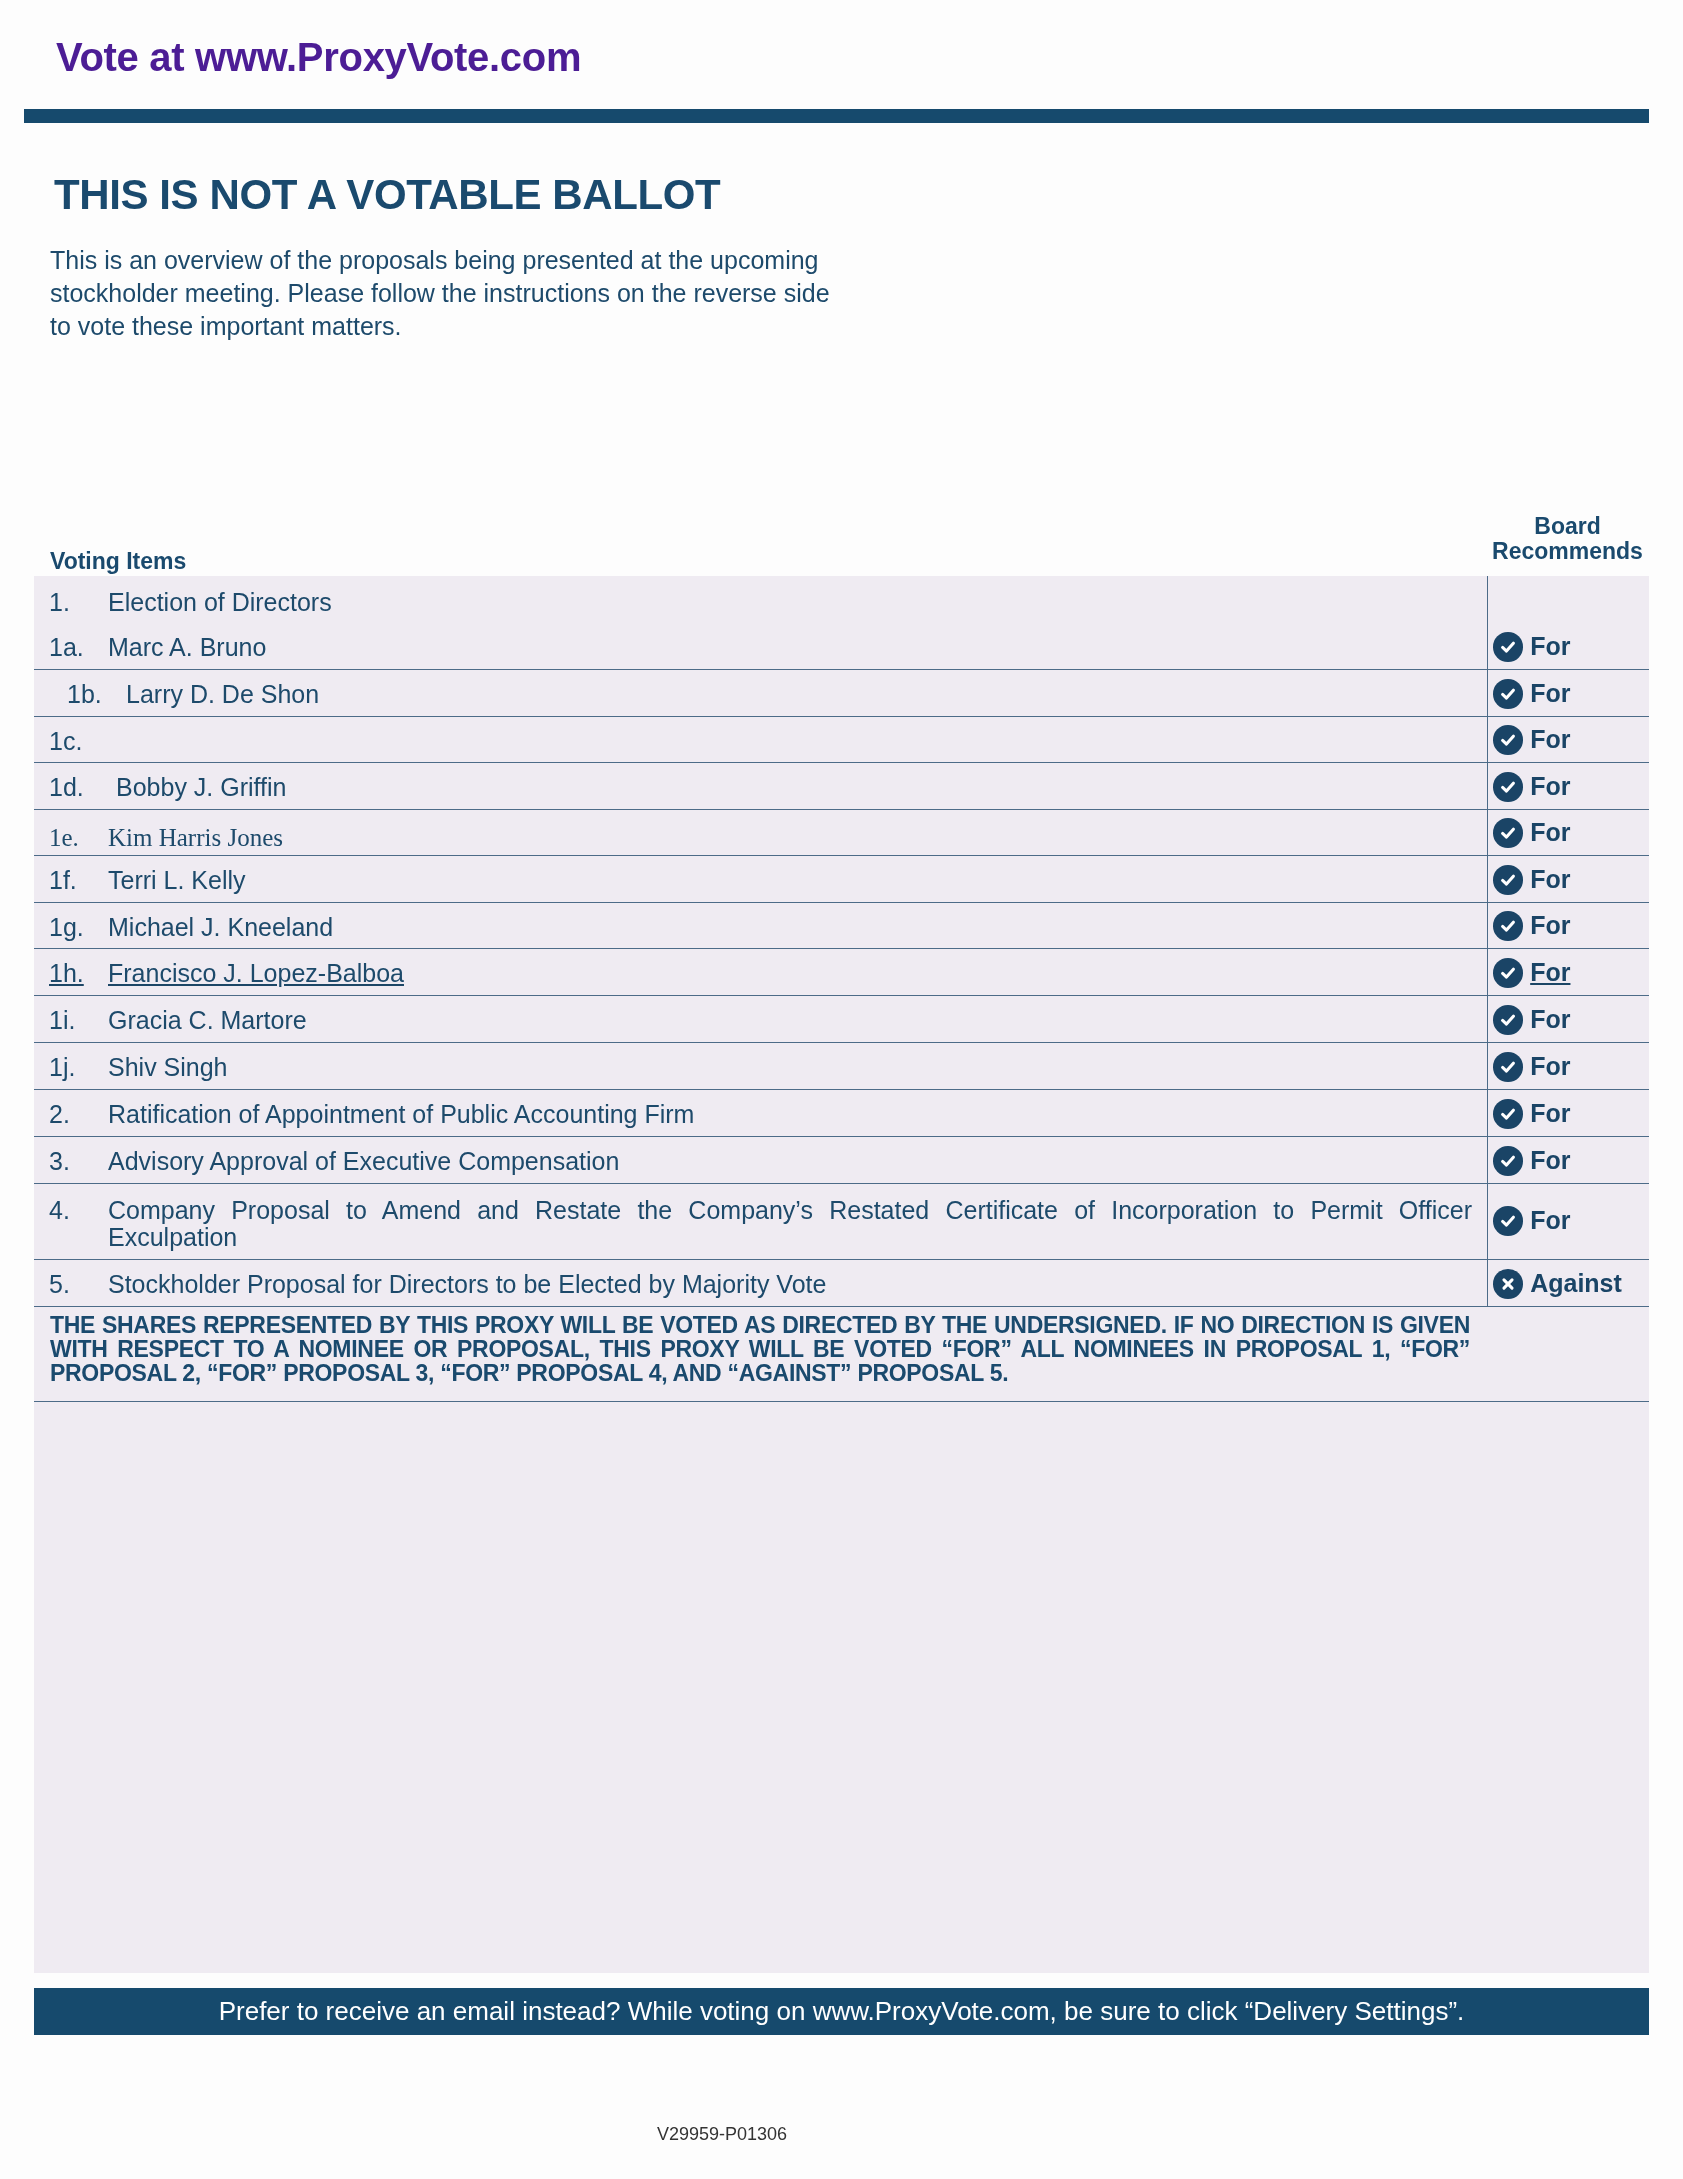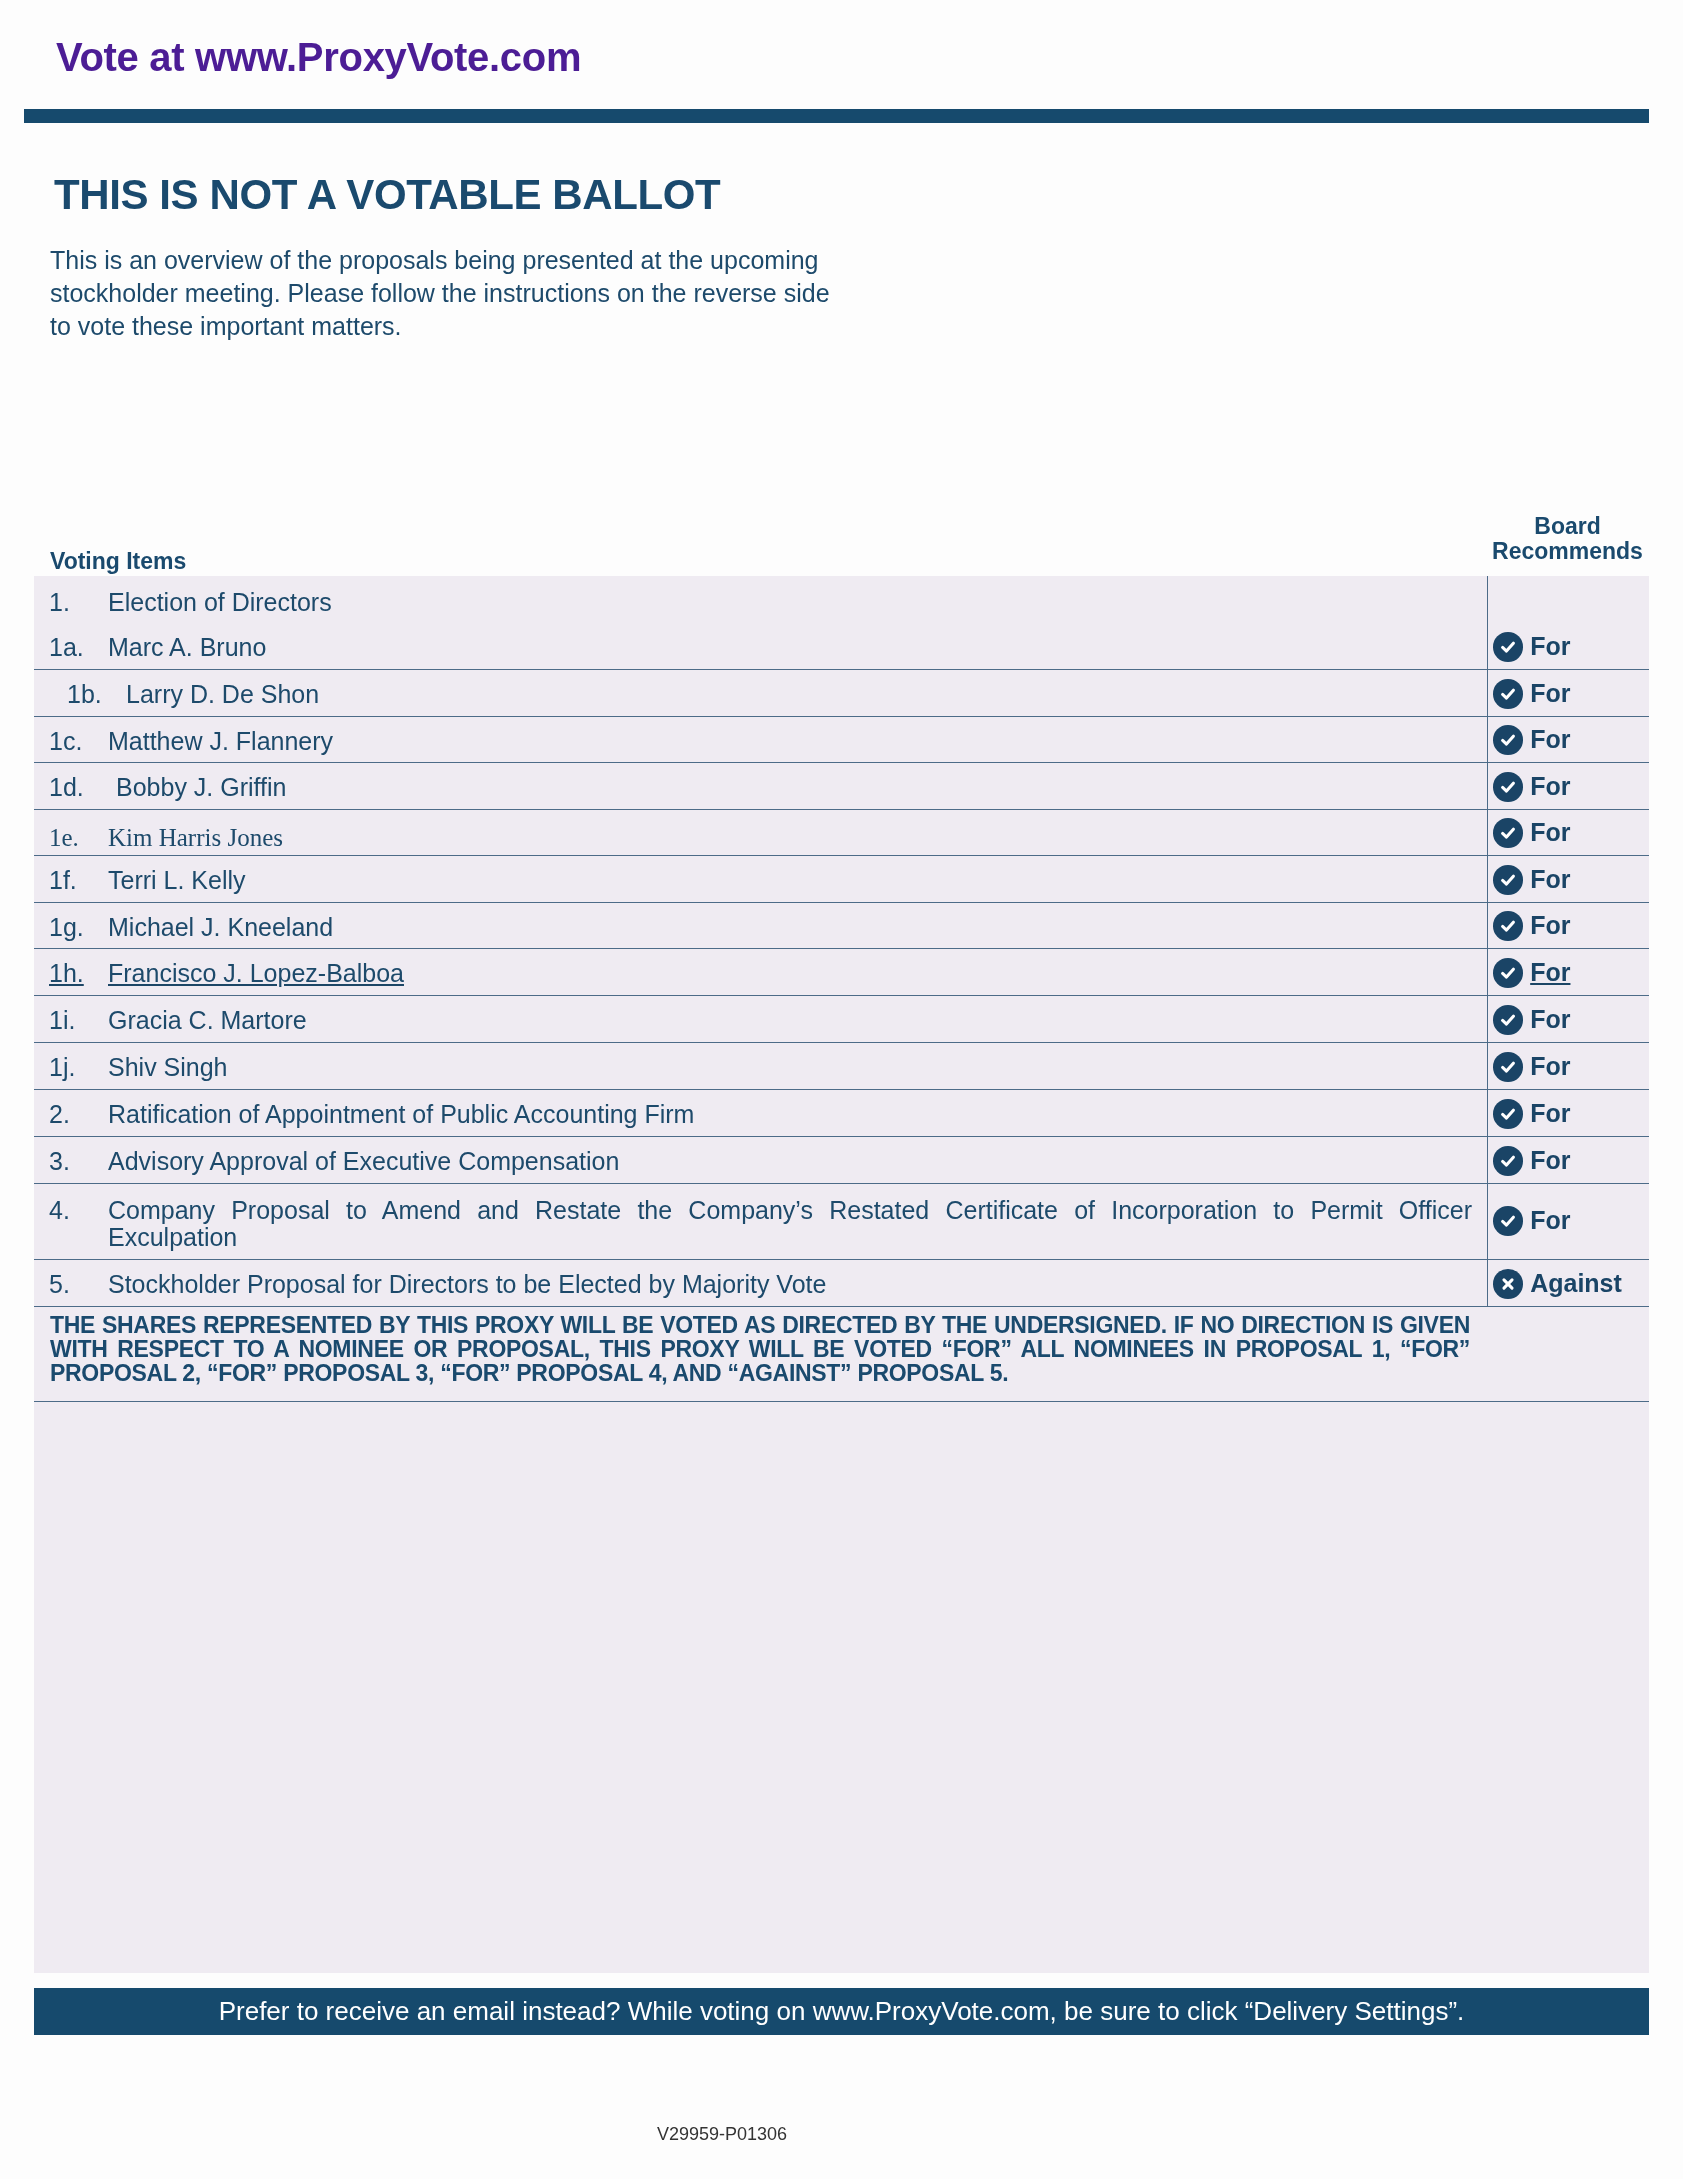--- a/index.html
+++ b/index.html
@@ -129,21 +129,20 @@
           <svg viewBox="0 0 20 20">
             <path d="M4 10.5 L8.3 14.5 L16 5.8" fill="none" stroke="#fff" stroke-width="3.4" stroke-linecap="round" stroke-linejoin="round"></path>
           </svg>
         </span>
         <span style="line-height: 29.6px;">For</span>
       </div>
     </div>
     <div class="row" style="height: 46px;">
       <div class="txt" style="align-items: flex-start; padding-top: 10.7px; line-height: 27px;">
         <span class="num">1c.</span>
-        <span class="lbl">Matthew J. Flannery</span>
       </div>
       <div class="rec" style="padding-bottom: 7.2px;">
         <span class="icon">
           <svg viewBox="0 0 20 20">
             <path d="M4 10.5 L8.3 14.5 L16 5.8" fill="none" stroke="#fff" stroke-width="3.4" stroke-linecap="round" stroke-linejoin="round"></path>
           </svg>
         </span>
         <span style="line-height: 29.6px;">For</span>
       </div>
     </div>

